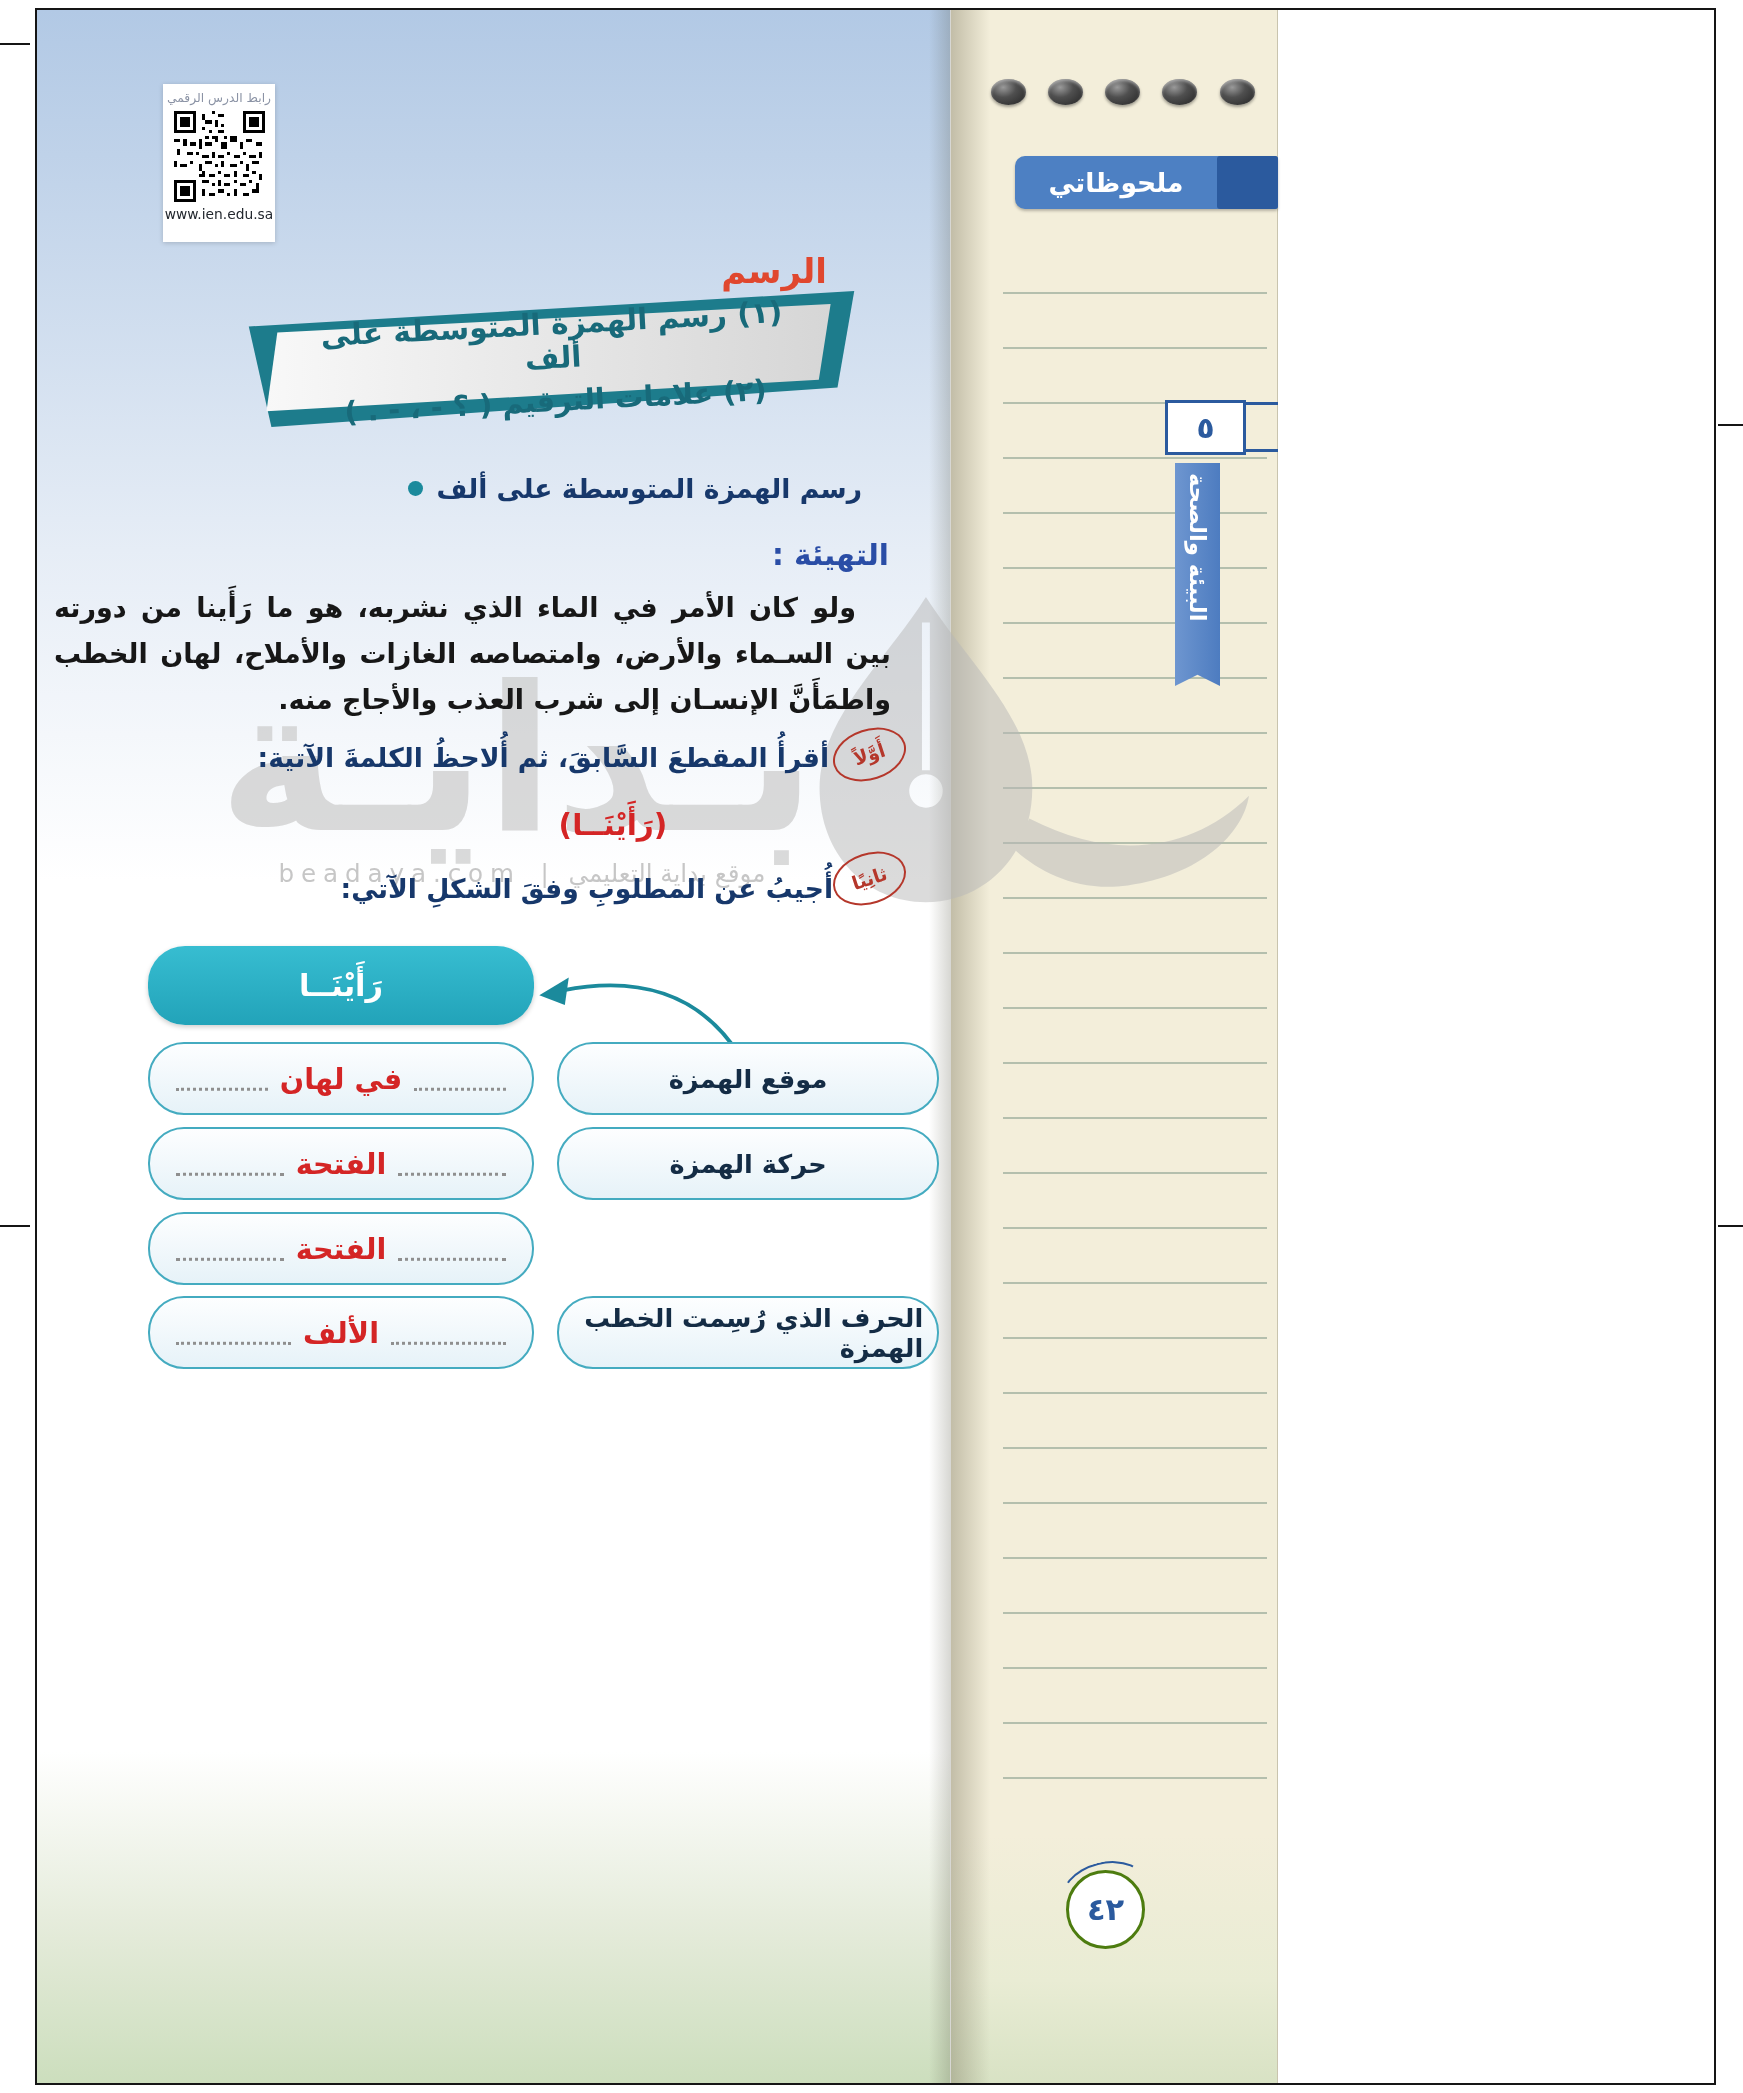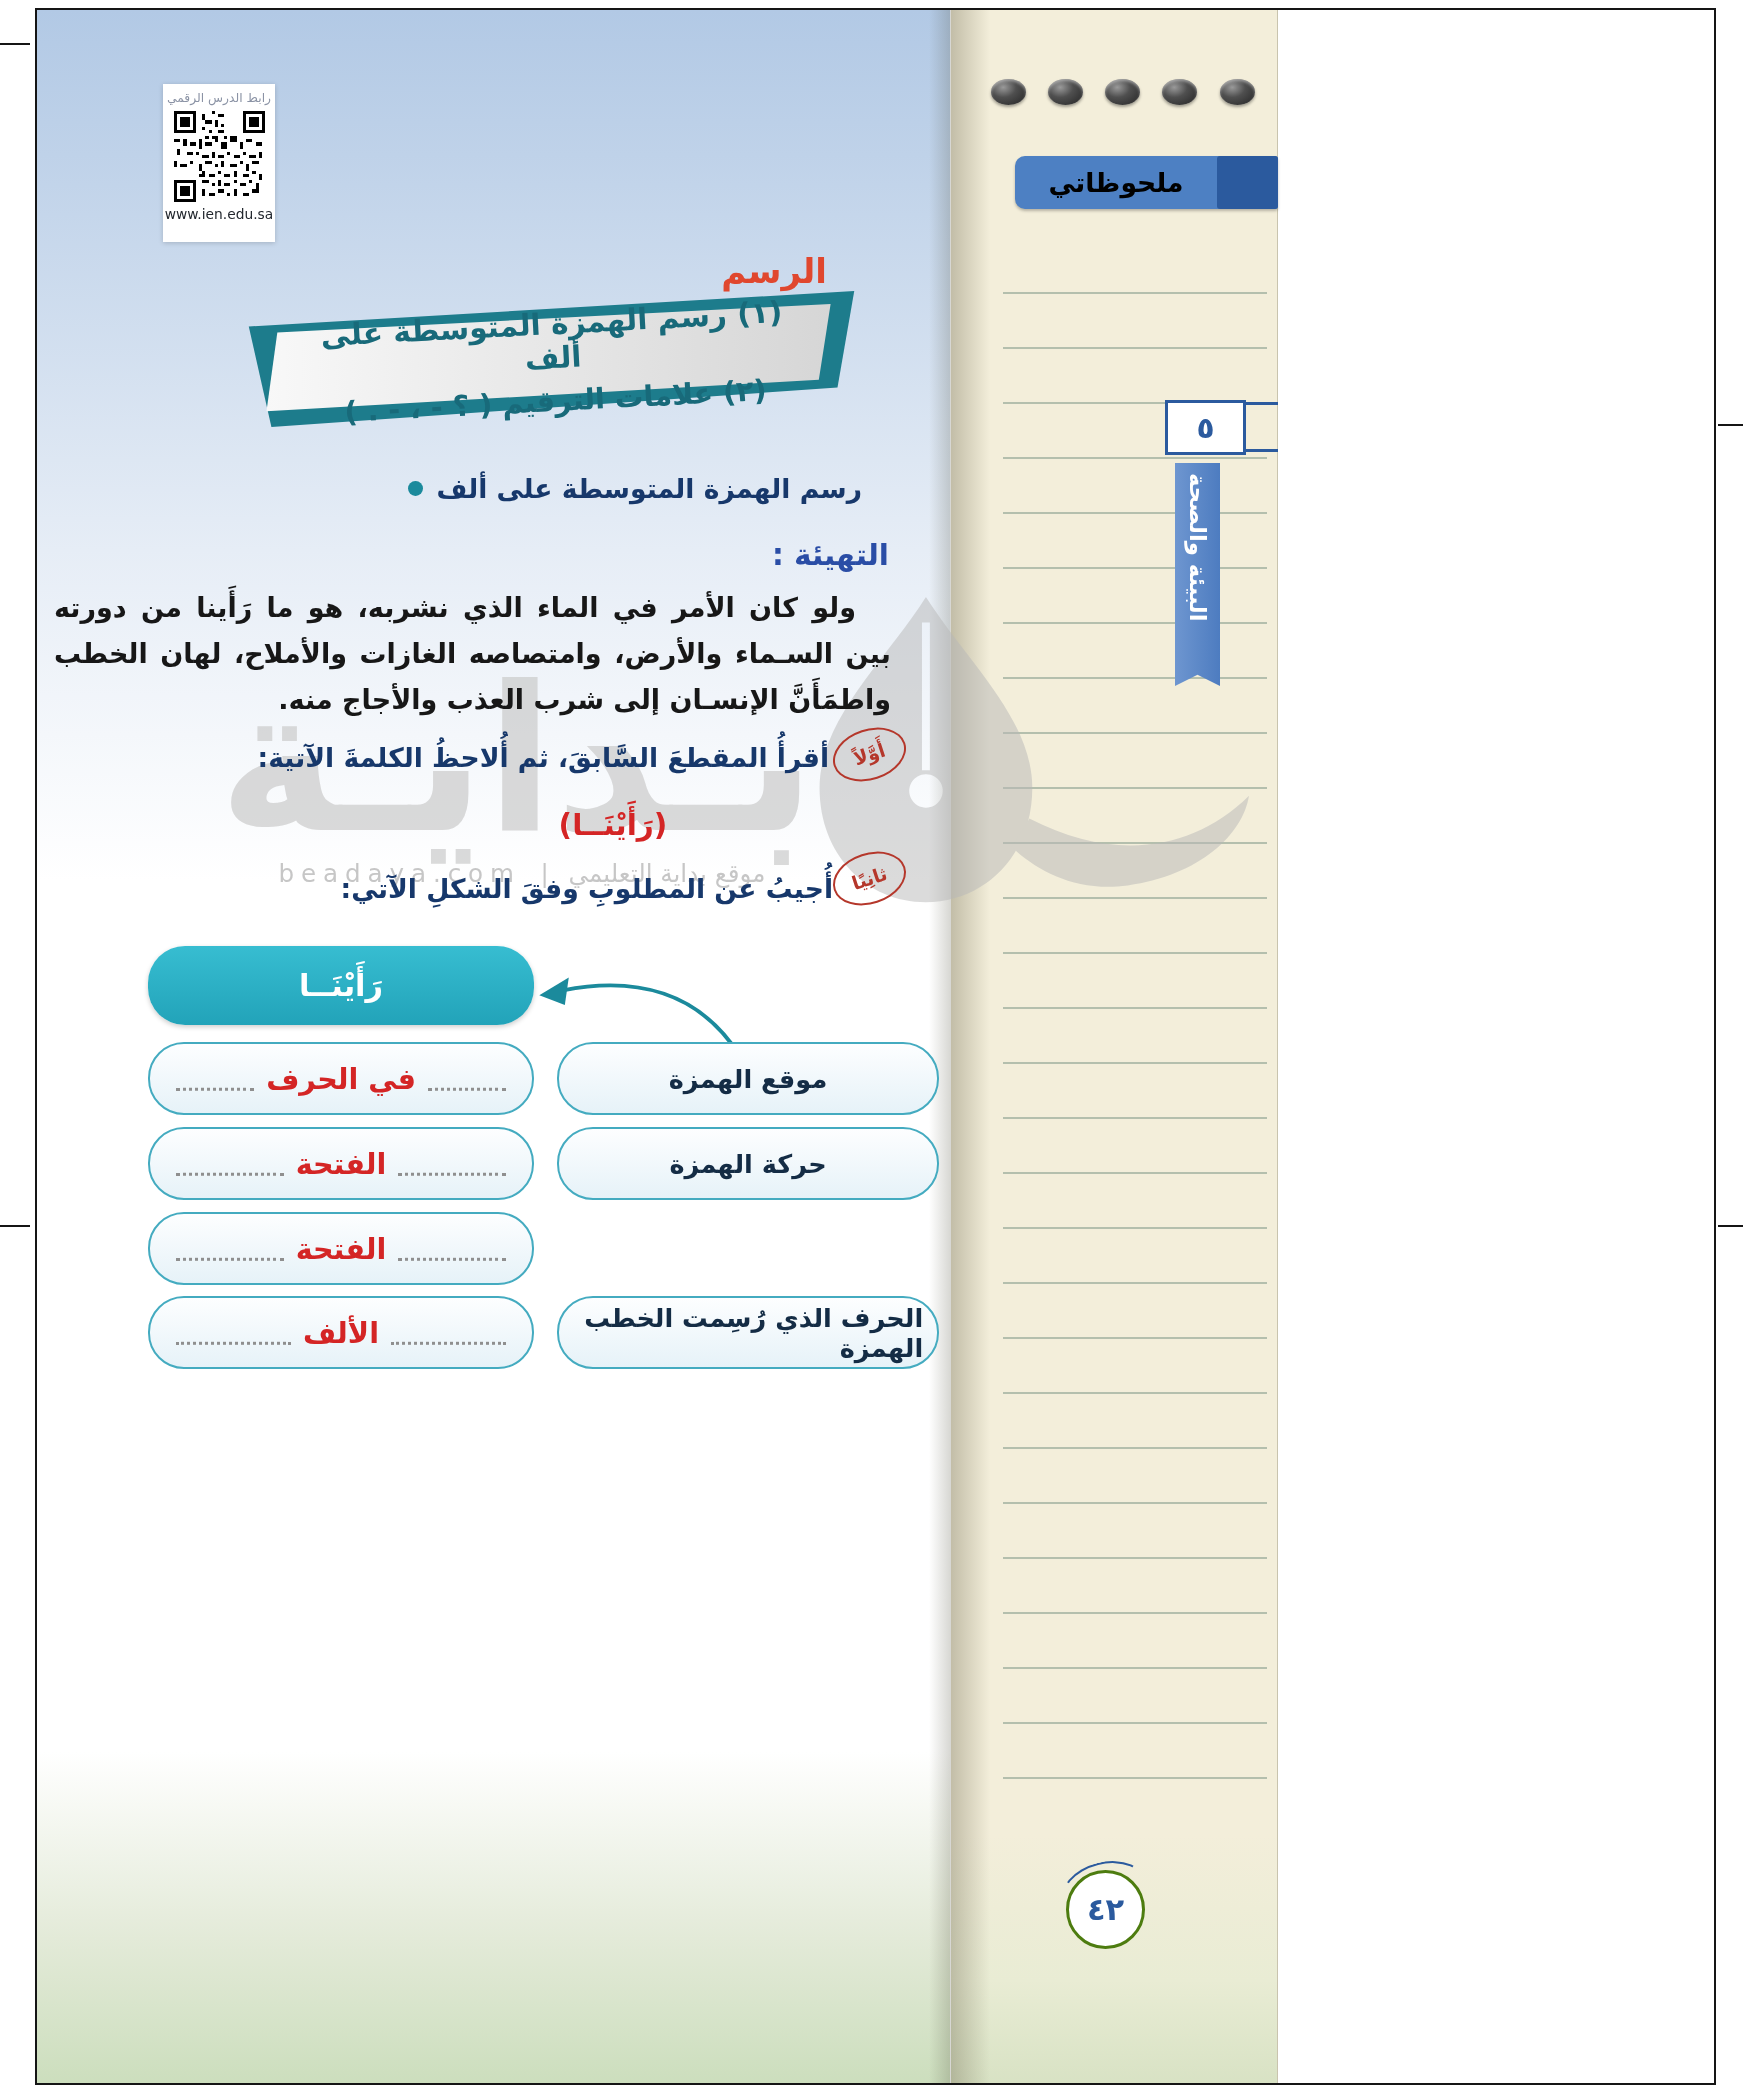--- a/index.html
+++ b/index.html
@@ -34,21 +34,21 @@
   .hole { position: absolute; top: 79px; width: 35px; height: 25.6px; border-radius: 50%;
     background: radial-gradient(ellipse at 35% 32%, #9a9a9a 0%, #4f4f4f 40%, #232323 100%);
     box-shadow: inset 0 2px 3px rgba(255,255,255,0.45), 0 2px 3px rgba(0,0,0,0.35); z-index: 2; }
   .hole.h1{left:991px}.hole.h2{left:1048px}.hole.h3{left:1105px}.hole.h4{left:1162px}.hole.h5{left:1220px}
 
   .notes-tab { position: absolute; left: 1015px; top: 156px; width: 263px; height: 53px; z-index: 2;
     background: #4d80c3; border-radius: 9.9px 3px 3px 9.9px; box-shadow: 0 2px 3px rgba(0,0,0,0.25); }
   .notes-tab .dark-end { position: absolute; right: 0; top: 0; width: 61px; height: 100%;
     background: #2b5a9e; border-radius: 3px; }
   .notes-tab .tab-text { position: absolute; left: 0; top: 0; width: 202px; height: 53px; line-height: 53px;
-    text-align: center; color: #000000; font-size: 26.6px; font-weight: 700; direction: rtl; border-radius: 9px; }
+    text-align: center; color: #ffffff; font-size: 26.6px; font-weight: 700; direction: rtl; border-radius: 9px; }
 
   .unit-box { position: absolute; left: 1165px; top: 400px; width: 81px; height: 55px; z-index: 2;
     background: #ffffff; border: 3px solid #2b5a9e; display: flex; align-items: center; justify-content: center;
     color: #2b5a9e; font-size: 29.6px; font-weight: 700; }
   .unit-line { position: absolute; left: 1246px; width: 31.5px; height: 3px; background: #2b5a9e; z-index: 2; }
   .unit-line.t { top: 402px; } .unit-line.b { top: 449px; }
 
   .ribbon { position: absolute; left: 1175px; top: 463px; width: 45px; height: 223px; z-index: 2;
     background: linear-gradient(90deg,#6e96d0,#4d7cc0); clip-path: polygon(0 0,100% 0,100% 100%,50% 95%,0 100%);
     display: flex; align-items: flex-start; justify-content: center; padding-top: 9.9px; }
@@ -246,21 +246,21 @@
   <div class="arrow-wrap">
     <svg width="227" height="113" viewBox="0 0 230 115">
       <path d="M215,102 C175,40 112,22 36,37" fill="none" stroke="#1b8a9c" stroke-width="4" stroke-linecap="round"></path>
       <polygon points="12,42 42,24 38,52" fill="#1b8a9c"></polygon>
     </svg>
   </div>
 
   <div class="qa-box qa-answer row1">
     <div class="answer-inner">
         <span class="leader"></span>
-        <span class="ans-text">في الحرف</span>
+        <span class="ans-text">في لهان</span>
         <span class="leader"></span>
       </div>
   </div>
   <div class="qa-box qa-label row1">
     <span class="lbl">موقع الهمزة</span>
   </div>
 
   <div class="qa-box qa-answer row2">
     <div class="answer-inner">
         <span class="leader"></span>

